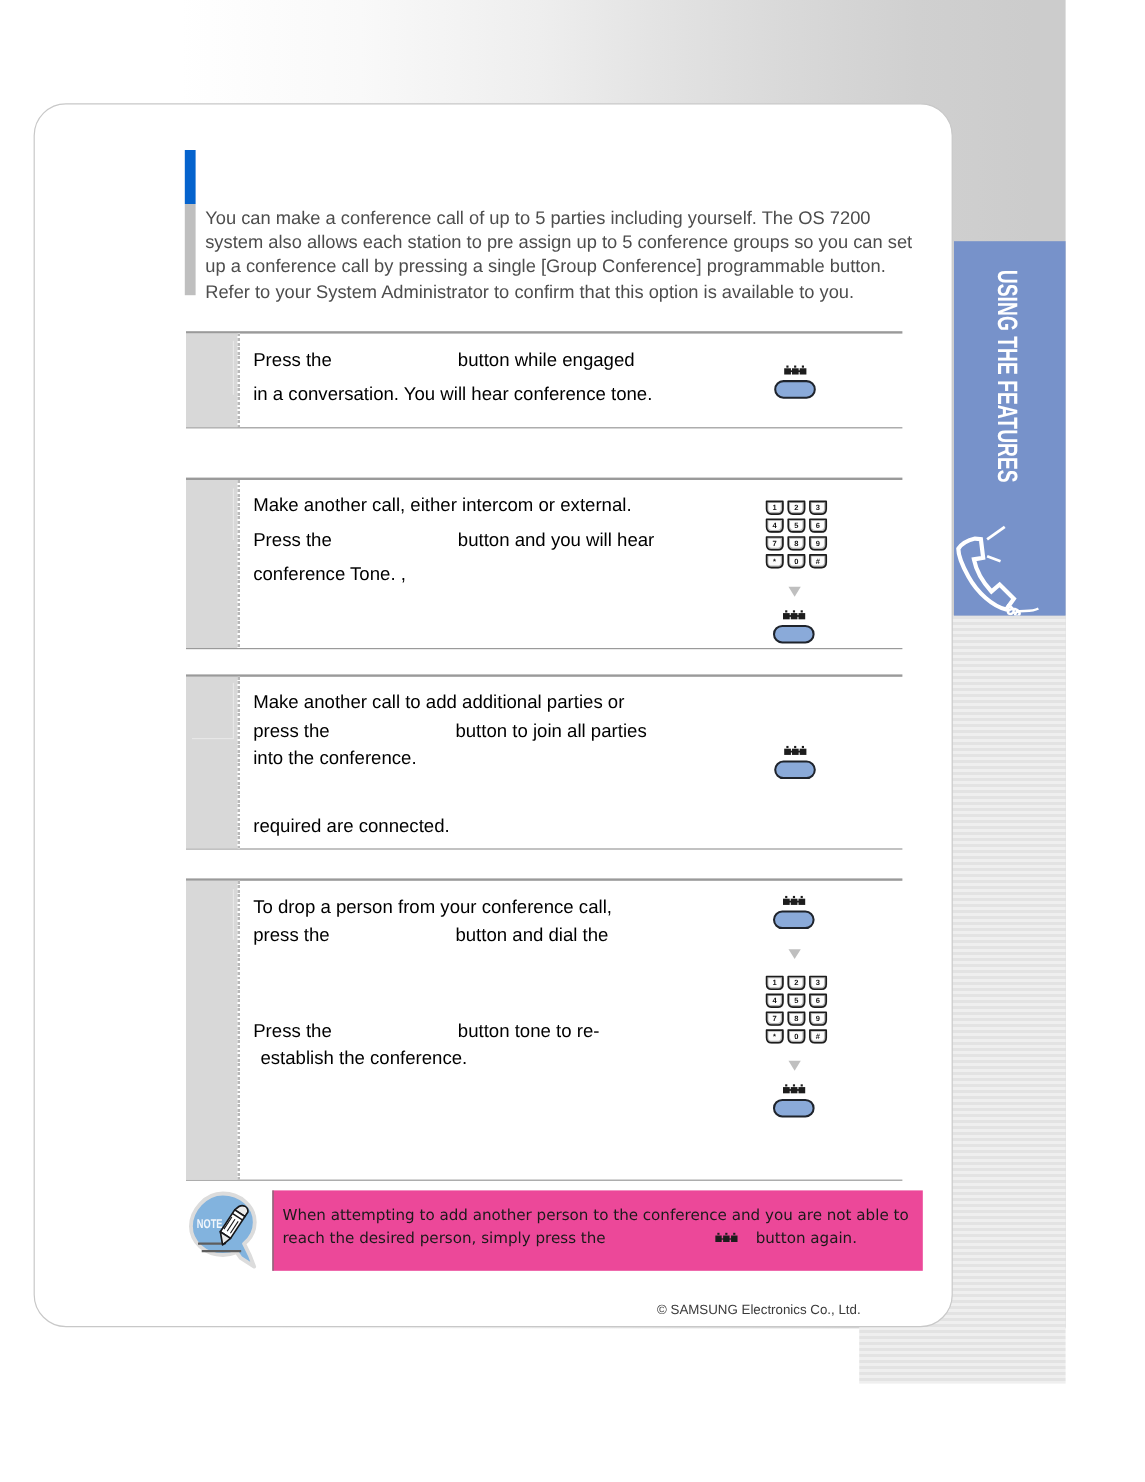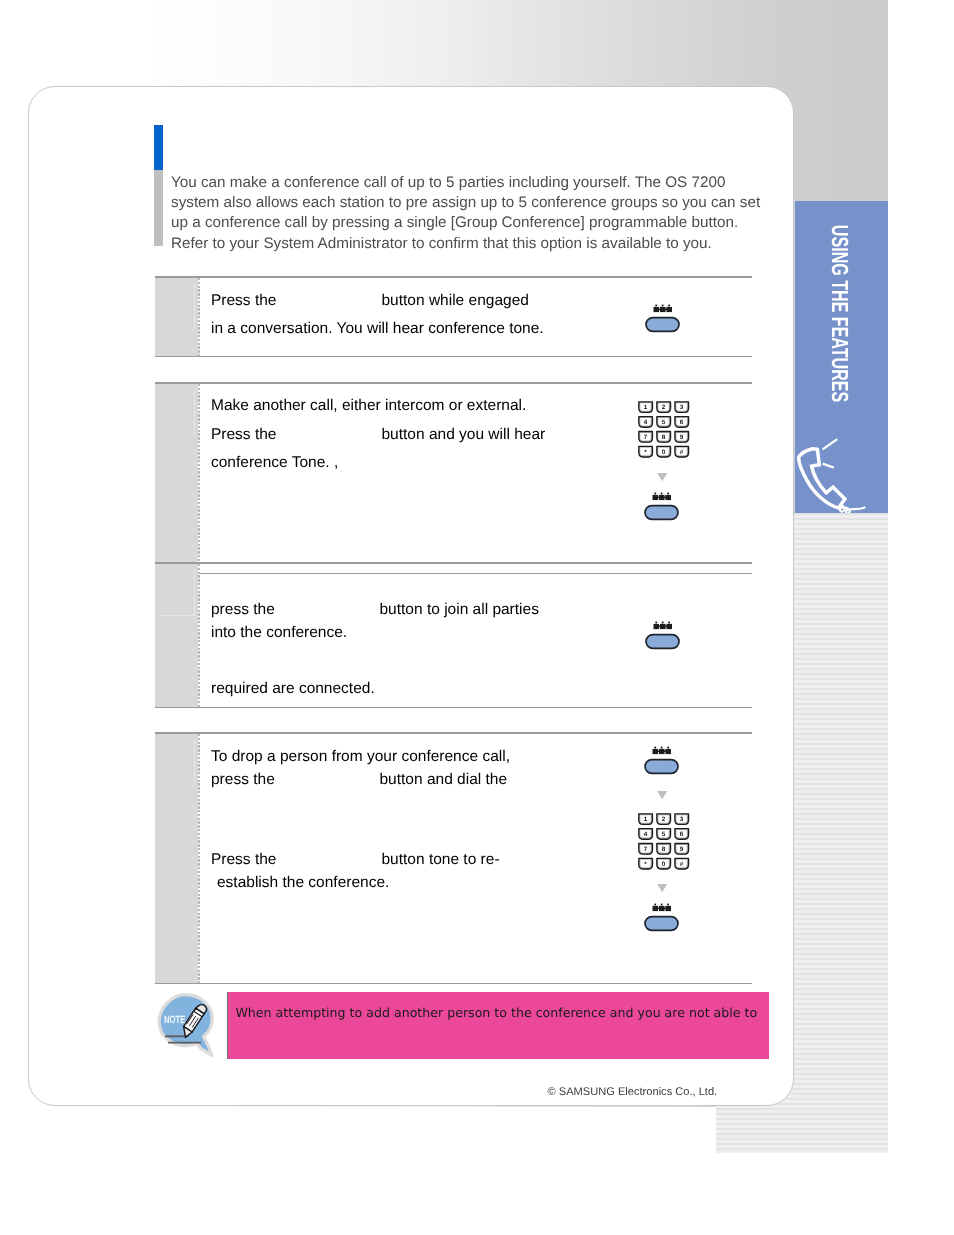--- a/index.html
+++ b/index.html
@@ -89,21 +89,21 @@
           <rect x="10.3" y="3.6" width="1.8" height="1.8" fill="#1d1d1d"></rect>
           <rect x="8.5" y="5.9" width="5.6" height="5.2" fill="#1d1d1d"></rect>
           <rect x="16.75" y="3.6" width="1.8" height="1.8" fill="#1d1d1d"></rect>
           <rect x="14.95" y="5.9" width="5.6" height="5.2" fill="#1d1d1d"></rect>
           <rect x="23.2" y="3.6" width="1.8" height="1.8" fill="#1d1d1d"></rect>
           <rect x="21.4" y="5.9" width="5.6" height="5.2" fill="#1d1d1d"></rect>
           <rect x="1" y="16.6" width="33" height="13.8" rx="6.9" fill="#8aaad9" stroke="#1f242c" stroke-width="1.7"></rect>
         </svg>
       </div>
     </div>
-    <div class="step" style="top: 382px; height: 192px;">
+    <div class="step" style="top: 398px; height: 143px;">
       <div class="rule-top"></div>
       <div class="rule-bot"></div>
       <div class="step-num"></div>
       <div class="step-dash"></div>
       <div class="step-guide-v" style="top: 8.6px; height: 43.8px;"></div>
       <div class="step-text" style="top: 16.47px; left: 56px;">Make another call, either intercom or external.</div>
       <div class="step-text" style="top: 44.97px; left: 56px;">Press the</div>
       <div class="step-text" style="top: 44.97px; left: 226.5px;">button and you will hear</div>
       <div class="step-text" style="top: 72.77px; left: 56px;">conference Tone. ,</div>
       <div class="icon-col" style="top: 18.6px; left: 482.6px;">
@@ -272,20 +272,21 @@
         </svg>
       </div>
     </div>
     <div class="step" style="top: 562px; height: 146px;">
       <div class="rule-top"></div>
       <div class="rule-bot"></div>
       <div class="step-num"></div>
       <div class="step-dash"></div>
       <div class="step-guide-v" style="top: 6.6px; height: 46.1px;"></div>
       <div class="step-guide-h" style="top: 52.7px;"></div>
+      <div class="step-text" style="top: 15.87px; left: 56px;">Make another call to add additional parties or</div>
       <div class="step-text" style="top: 39.87px; left: 56px;">press the</div>
       <div class="step-text" style="top: 39.87px; left: 224.5px;">button to join all parties</div>
       <div class="step-text" style="top: 62.87px; left: 56px;">into the conference.</div>
       <div class="step-text" style="top: 118.87px; left: 56px;">required are connected.</div>
       <div class="icon-col" style="top: 56.1px; left: 490.1px;">
         <svg class="cbtn" viewBox="0 0 35 28">
           <rect x="9.5" y="7.6" width="16.4" height="1.45" fill="#1d1d1d"></rect>
           <rect x="10.3" y="3.6" width="1.8" height="1.8" fill="#1d1d1d"></rect>
           <rect x="8.5" y="5.9" width="5.6" height="5.2" fill="#1d1d1d"></rect>
           <rect x="16.75" y="3.6" width="1.8" height="1.8" fill="#1d1d1d"></rect>
@@ -505,15 +506,23 @@
       <g fill="none" stroke="#17171a" stroke-width="0.95">
         <path d="M38.2 23.2 L31.6 33.3"></path>
         <path d="M40.8 25.0 L34.3 35.0"></path>
         <path d="M43.5 26.8 L37.0 36.7"></path>
       </g>
       <path d="M28.6 35.4 L37.1 41.0 L30.5 46.4 Z" fill="#e8e8e8" stroke="#17171a" stroke-width="1.4" stroke-linejoin="round"></path>
       <path d="M32.4 43.9 L30.5 46.4 L33.6 45.6 Z" fill="#17171a"></path>
     </g>
   </svg>
 <div class="note-box">
-  <div class="note-text"><div>When attempting to add another person to the conference and you are not able to</div></div>
+  <div class="note-text"><div>When attempting to add another person to the conference and you are not able to</div><div style="position: relative;"><span>reach the desired person, simply press the</span><svg viewBox="0 0 19.4 8.5" width="19.4" height="8.5" style="position: absolute; left: 360.4px; top: 4.2px;">
+          <rect x="1.8" y="0.2" width="1.8" height="1.8" fill="#1d1d1d"></rect>
+          <rect x="0" y="2.6" width="5.4" height="5.5" fill="#1d1d1d"></rect>
+          <rect x="8.4" y="0.2" width="1.8" height="1.8" fill="#1d1d1d"></rect>
+          <rect x="6.6" y="2.6" width="5.4" height="5.5" fill="#1d1d1d"></rect>
+          <rect x="15" y="0.2" width="1.8" height="1.8" fill="#1d1d1d"></rect>
+          <rect x="13.2" y="2.6" width="5.4" height="5.5" fill="#1d1d1d"></rect>
+          <rect x="1.3" y="5" width="16.8" height="1" fill="#1d1d1d"></rect>
+        </svg><span style="position: absolute; left: 394.3px; top: 0px;">button again.</span></div></div>
 </div>
 <div class="footer">© SAMSUNG Electronics Co., Ltd.</div>
 
 </body></html>

